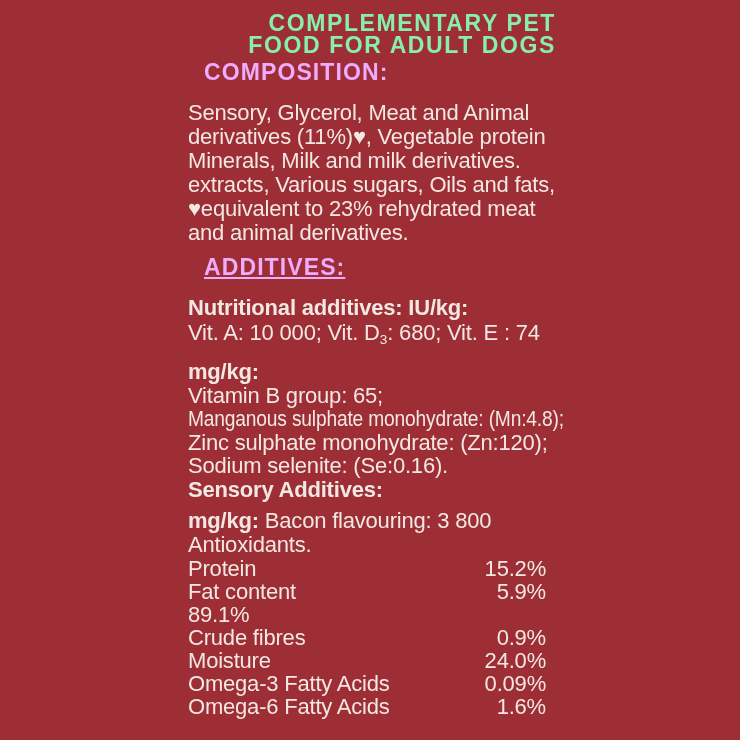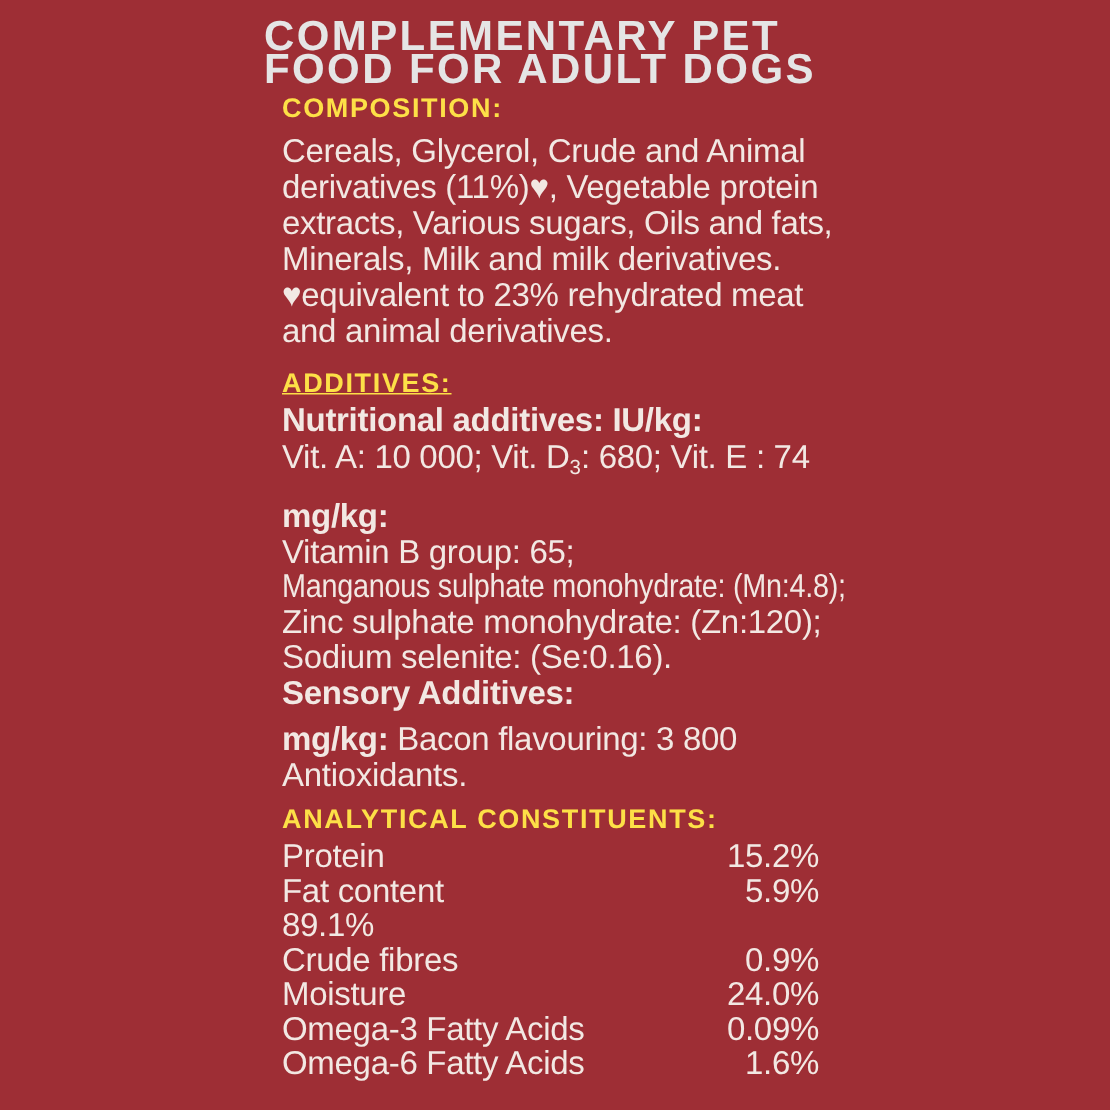--- a/index.html
+++ b/index.html
@@ -13,34 +13,34 @@
   .label {
     position: absolute;
     left: 188px; top: 13px;
     width: 376px;
     color: #F2E8E3;
     font-size: 22px;
   }
   .title {
     width: 380px;
     margin-left: -12px;
-    text-align: left;
+    text-align: right;
     font-weight: bold;
-    font-size: 28px;
+    font-size: 23px;
     line-height: 21.5px;
     letter-spacing: 1.6px;
-    color: #e5e5e5;
+    color: #86efac;
   }
   .heading {
-    margin: 0;
-    font-size: 18px;
+    margin: 16px;
+    font-size: 23px;
     font-weight: bold;
     letter-spacing: 1.1px;
     line-height: 26px;
-    color: #fde047;
+    color: #f0abfc;
     white-space: nowrap;
   }
   .line {
     line-height: 24px;
     white-space: nowrap;
     letter-spacing: -0.2px;
   }
   .mineral { line-height: 23.5px; }
   .bold { font-weight: bold; }
   .mt3 { margin-top: 3px; }
@@ -64,24 +64,24 @@
 <div class="label">
 
   <div class="title">
     <div>COMPLEMENTARY PET</div>
     <div>FOOD FOR ADULT DOGS</div>
   </div>
 
   <h2 class="heading fit mt3">COMPOSITION:</h2>
 
   <div class="mt4">
-    <div class="line fit">Cereals, Glycerol, Crude and Animal</div>
+    <div class="line fit">Sensory, Glycerol, Meat and Animal</div>
     <div class="line fit">derivatives (11%)♥, Vegetable protein</div>
+    <div class="line fit">Minerals, Milk and milk derivatives.</div>
     <div class="line fit">extracts, Various sugars, Oils and fats,</div>
-    <div class="line fit">Minerals, Milk and milk derivatives.</div>
     <div class="line fit">♥equivalent to 23% rehydrated meat</div>
     <div class="line fit">and animal derivatives.</div>
   </div>
 
   <h2 class="heading fit mt9">ADDITIVES:</h2>
 
   <div class="line fit bold">Nutritional additives: IU/kg:</div>
 
   <div class="line fit" style="line-height:26px;"><span>Vit. A: 10 000; Vit. D</span><sub>3</sub><span>: 680; Vit. E : 74</span></div>
 
@@ -93,21 +93,20 @@
     <div class="line mineral fit">Zinc sulphate monohydrate: (Zn:120);</div>
     <div class="line mineral fit">Sodium selenite: (Se:0.16).</div>
   </div>
 
   <div class="line fit bold">Sensory Additives:</div>
 
   <div class="line fit mt7"><span class="bold">mg/kg:</span><span> Bacon flavouring: 3 800</span></div>
 
   <div class="line fit">Antioxidants.</div>
 
-  <h2 class="heading fit mt4">ANALYTICAL CONSTITUENTS:</h2>
 
   <div class="table">
     <div class="t-row">
       <span class="t-name">Protein</span>
       <span class="t-val">15.2%</span>
     </div>
     <div class="t-row">
       <span class="t-name">Fat content</span>
       <span class="t-val">5.9%</span>
     </div>

